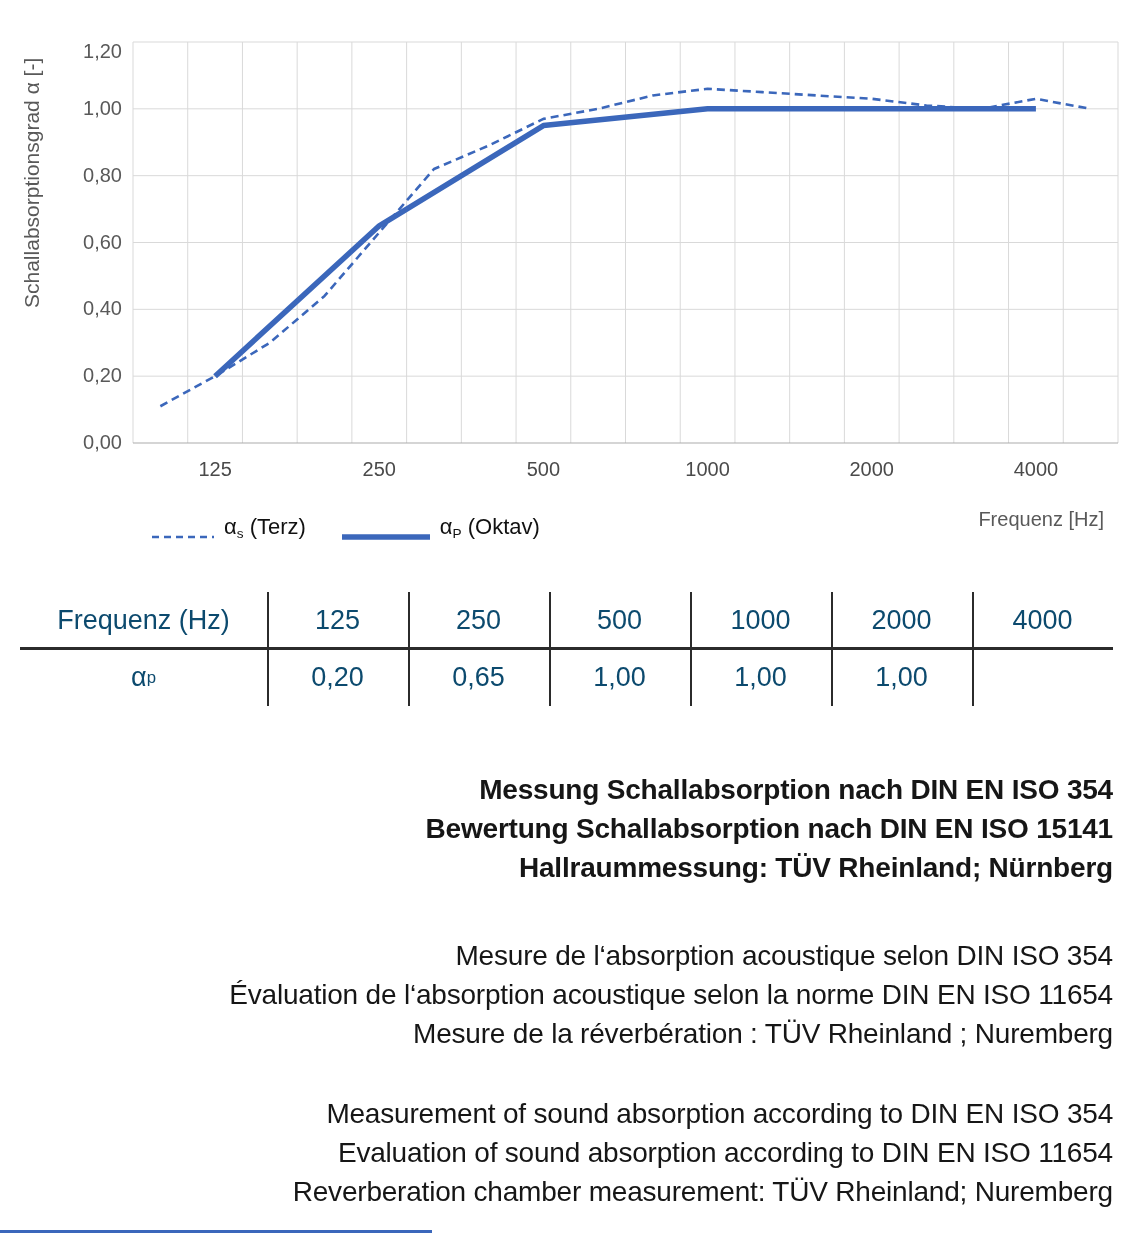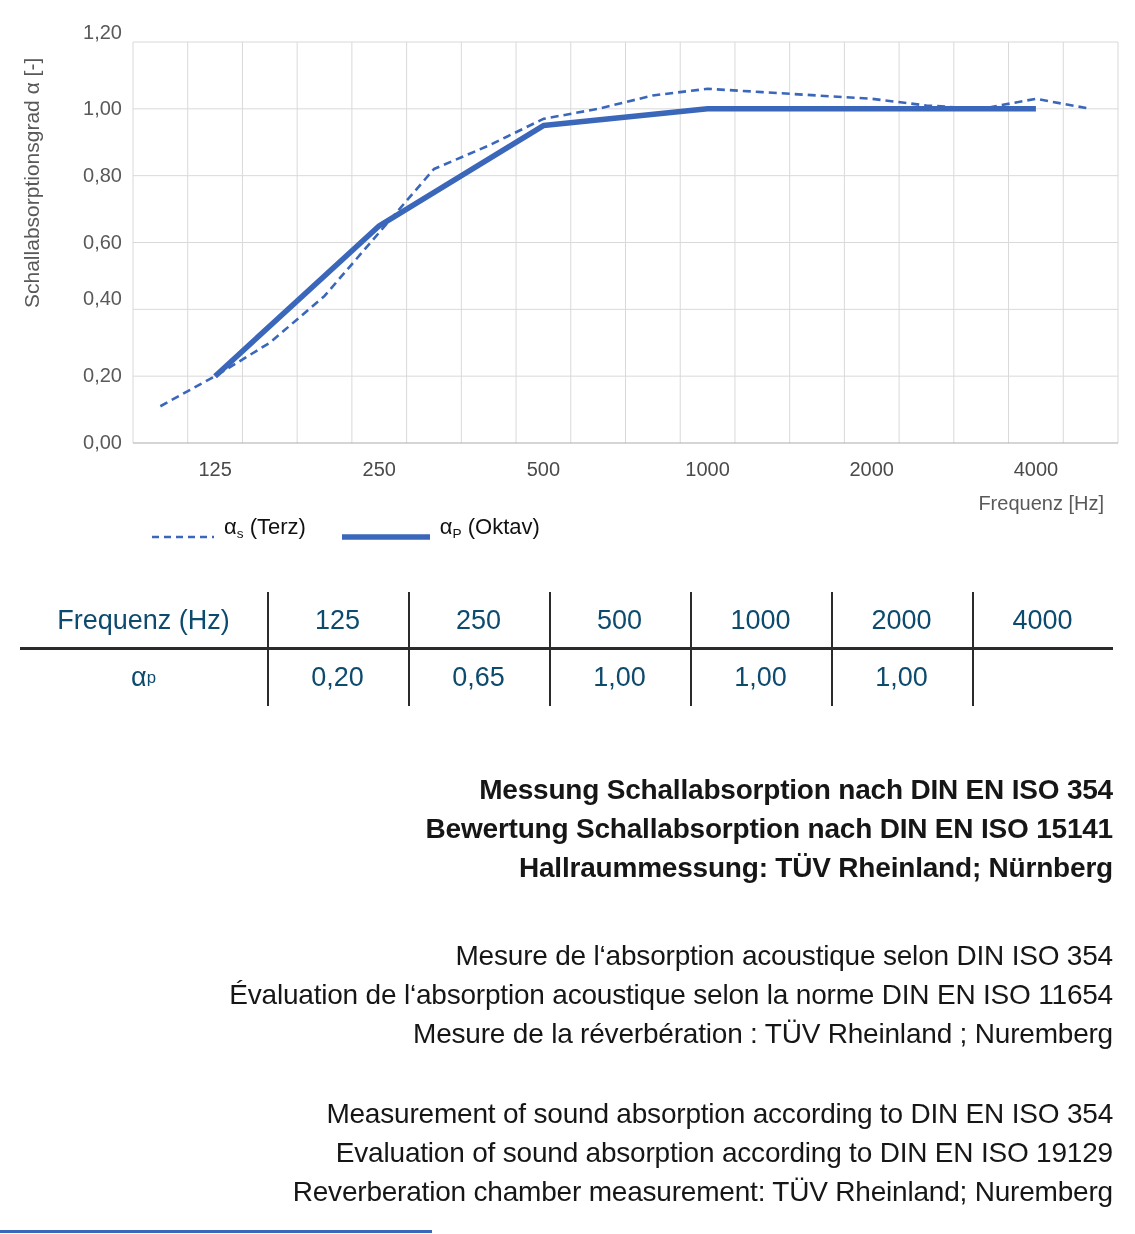--- a/index.html
+++ b/index.html
@@ -2,21 +2,21 @@
 <html><head>
 <meta charset="utf-8">
 <style>
   html,body{margin:0;padding:0;background:#fff;}
   .page{position:relative;width:1135px;height:1234px;background:#ffffff;overflow:hidden;
         font-family:"Liberation Sans", sans-serif;color:#1a1a1a;}
 
   
   .y-axis-title{position:absolute;left:20px;top:308px;transform:rotate(-90deg);
         transform-origin:left top;white-space:nowrap;font-size:21px;color:#595959;}
-  .x-axis-title{position:absolute;right:31px;top:492px;font-size:20px;color:#595959;}
+  .x-axis-title{position:absolute;right:31px;top:508px;font-size:20px;color:#595959;}
   .ytick{position:absolute;left:40px;width:82px;text-align:right;font-size:20px;color:#595959;}
   .xtick{position:absolute;width:90px;text-align:center;font-size:20px;color:#4a4a4a;top:458px;}
   .plot-svg{position:absolute;left:133px;top:42px;overflow:visible;}
 
   
   .legend{position:absolute;left:152px;top:514px;display:flex;align-items:center;gap:36px;
           font-size:22px;color:#111;}
   .legend-item{display:flex;align-items:flex-end;}
   .legend-item svg{margin-right:10px;}
   .sub{font-size:0.62em;vertical-align:-0.28em;}
@@ -70,25 +70,25 @@
       <line x1="0" y1="133.66666666666666" x2="985" y2="133.66666666666666" stroke="#D9D9D9" stroke-width="1"></line>
       <line x1="0" y1="200.5" x2="985" y2="200.5" stroke="#D9D9D9" stroke-width="1"></line>
       <line x1="0" y1="267.3333333333333" x2="985" y2="267.3333333333333" stroke="#D9D9D9" stroke-width="1"></line>
       <line x1="0" y1="334.1666666666667" x2="985" y2="334.1666666666667" stroke="#D9D9D9" stroke-width="1"></line>
       <line x1="0" y1="401" x2="985" y2="401" stroke="#ABABAB" stroke-width="1"></line>
       <polyline points="27.36111111111111,364.2416666666667 82.08333333333333,334.16666666666663 136.80555555555554,300.75 191.52777777777777,253.96666666666667 246.25,190.475 300.97222222222223,126.98333333333335 355.69444444444446,103.59166666666664 410.4166666666667,76.85833333333335 465.13888888888886,66.83333333333331 519.8611111111111,53.46666666666664 574.5833333333334,46.7833333333333 629.3055555555555,50.12499999999994 684.0277777777777,53.46666666666664 738.75,56.80833333333334 793.4722222222222,63.491666666666674 848.1944444444445,66.83333333333331 902.9166666666666,56.80833333333334 957.6388888888889,66.83333333333331" fill="none" stroke="#3B67BB" stroke-linejoin="round" stroke-width="2.6" stroke-dasharray="8 5"></polyline>
       <polyline points="82.08333333333333,334.16666666666663 246.25,183.79166666666663 410.4166666666667,83.54166666666669 574.5833333333334,66.83333333333331 738.75,66.83333333333331 902.9166666666666,66.83333333333331" fill="none" stroke="#3B67BB" stroke-linejoin="round" stroke-width="5.5"></polyline>
     </svg>
 
   <div id="yticks">
-      <div class="ytick" style="top: 21px;">1,20</div>
+      <div class="ytick" style="top: 40px;">1,20</div>
       <div class="ytick" style="top: 96.8333px;">1,00</div>
       <div class="ytick" style="top: 163.667px;">0,80</div>
       <div class="ytick" style="top: 230.5px;">0,60</div>
-      <div class="ytick" style="top: 287px; text-align: right;">0,40</div>
+      <div class="ytick" style="top: 297px; text-align: right;">0,40</div>
       <div class="ytick" style="top: 364.167px;">0,20</div>
       <div class="ytick" style="top: 431px;">0,00</div>
     </div>
   <div id="xticks">
       <div class="xtick" style="left: 170.083px;">125</div>
       <div class="xtick" style="left: 334.25px;">250</div>
       <div class="xtick" style="left: 498.417px;">500</div>
       <div class="xtick" style="left: 662.583px;">1000</div>
       <div class="xtick" style="left: 826.75px;">2000</div>
       <div class="xtick" style="left: 990.917px;">4000</div>
@@ -146,18 +146,18 @@
       <div>Bewertung Schallabsorption nach DIN EN ISO 15141</div>
       <div>Hallraummessung: TÜV Rheinland; Nürnberg</div>
     </div>
   <div class="note-block note-fr" id="note-fr">
       <div>Mesure de l‘absorption acoustique selon DIN ISO 354</div>
       <div>Évaluation de l‘absorption acoustique selon la norme DIN EN ISO 11654</div>
       <div>Mesure de la réverbération : TÜV Rheinland ; Nuremberg</div>
     </div>
   <div class="note-block note-en" id="note-en">
       <div>Measurement of sound absorption according to DIN EN ISO 354</div>
-      <div>Evaluation of sound absorption according to DIN EN ISO 19129</div>
+      <div>Evaluation of sound absorption according to DIN EN ISO 11654</div>
       <div>Reverberation chamber measurement: TÜV Rheinland; Nuremberg</div>
     </div>
 
   <div class="bottom-accent" id="bottom-accent" style="background: rgb(59, 103, 187);"></div>
 </div>
 
 </body></html>

